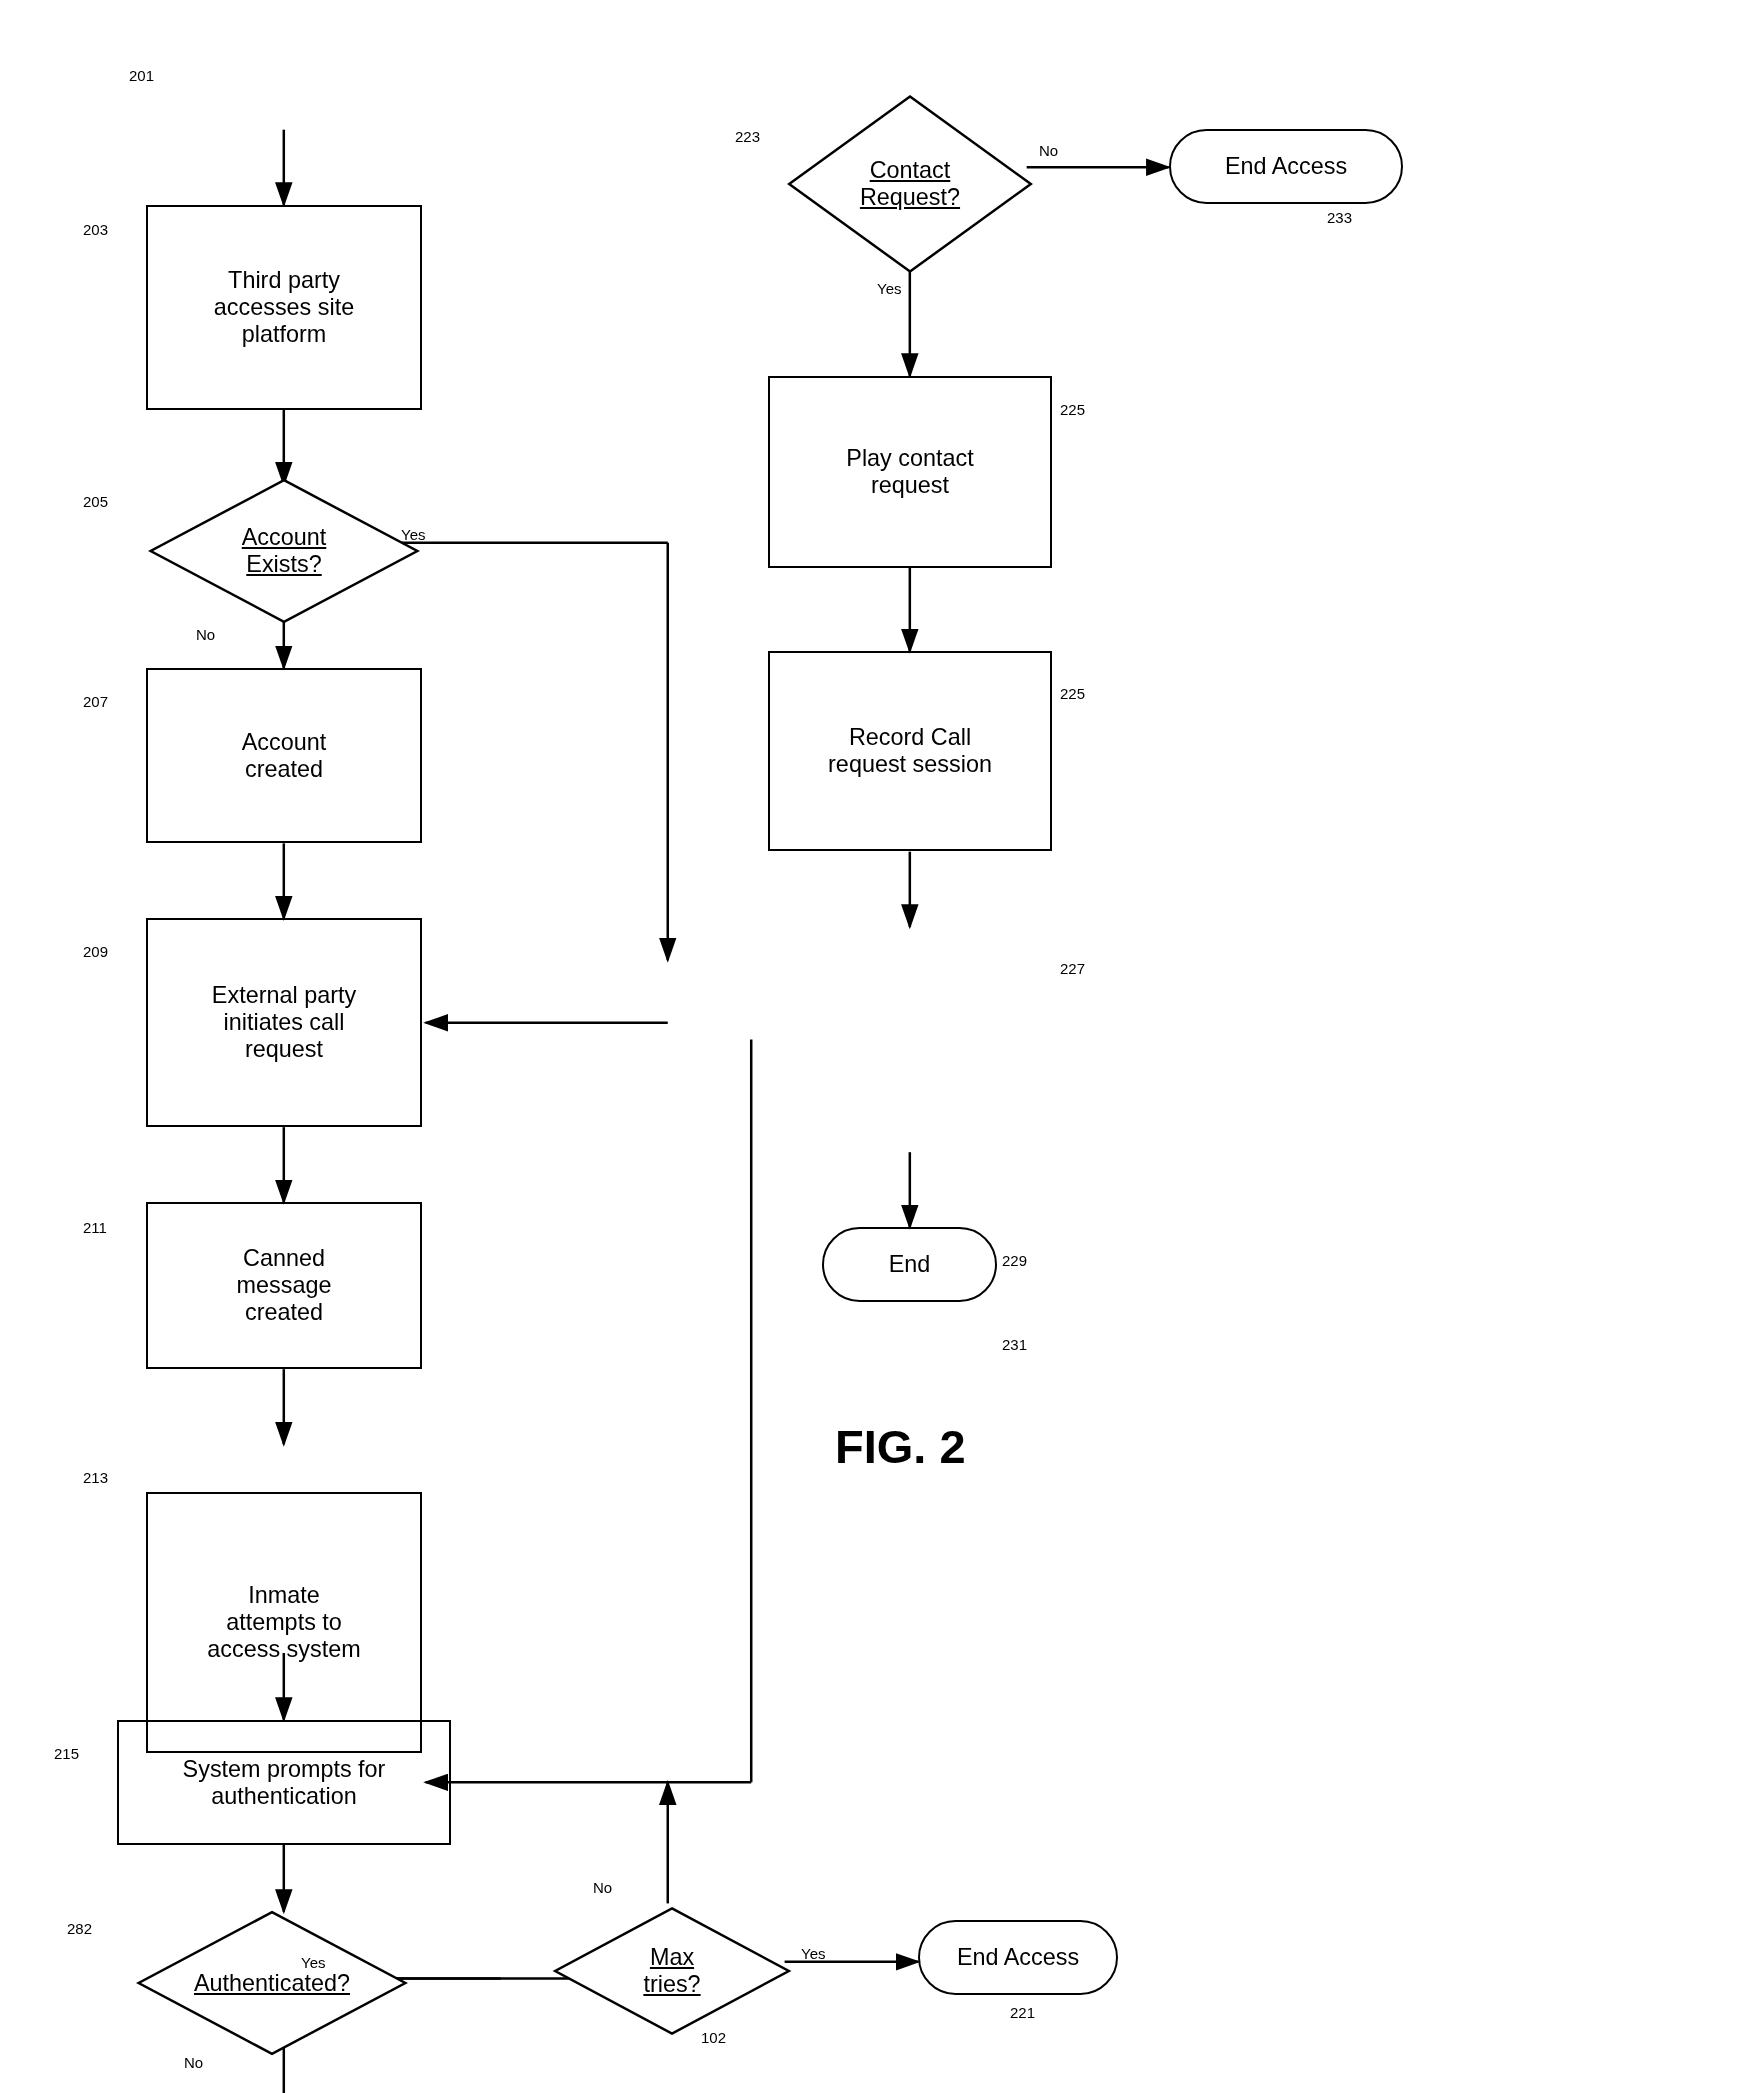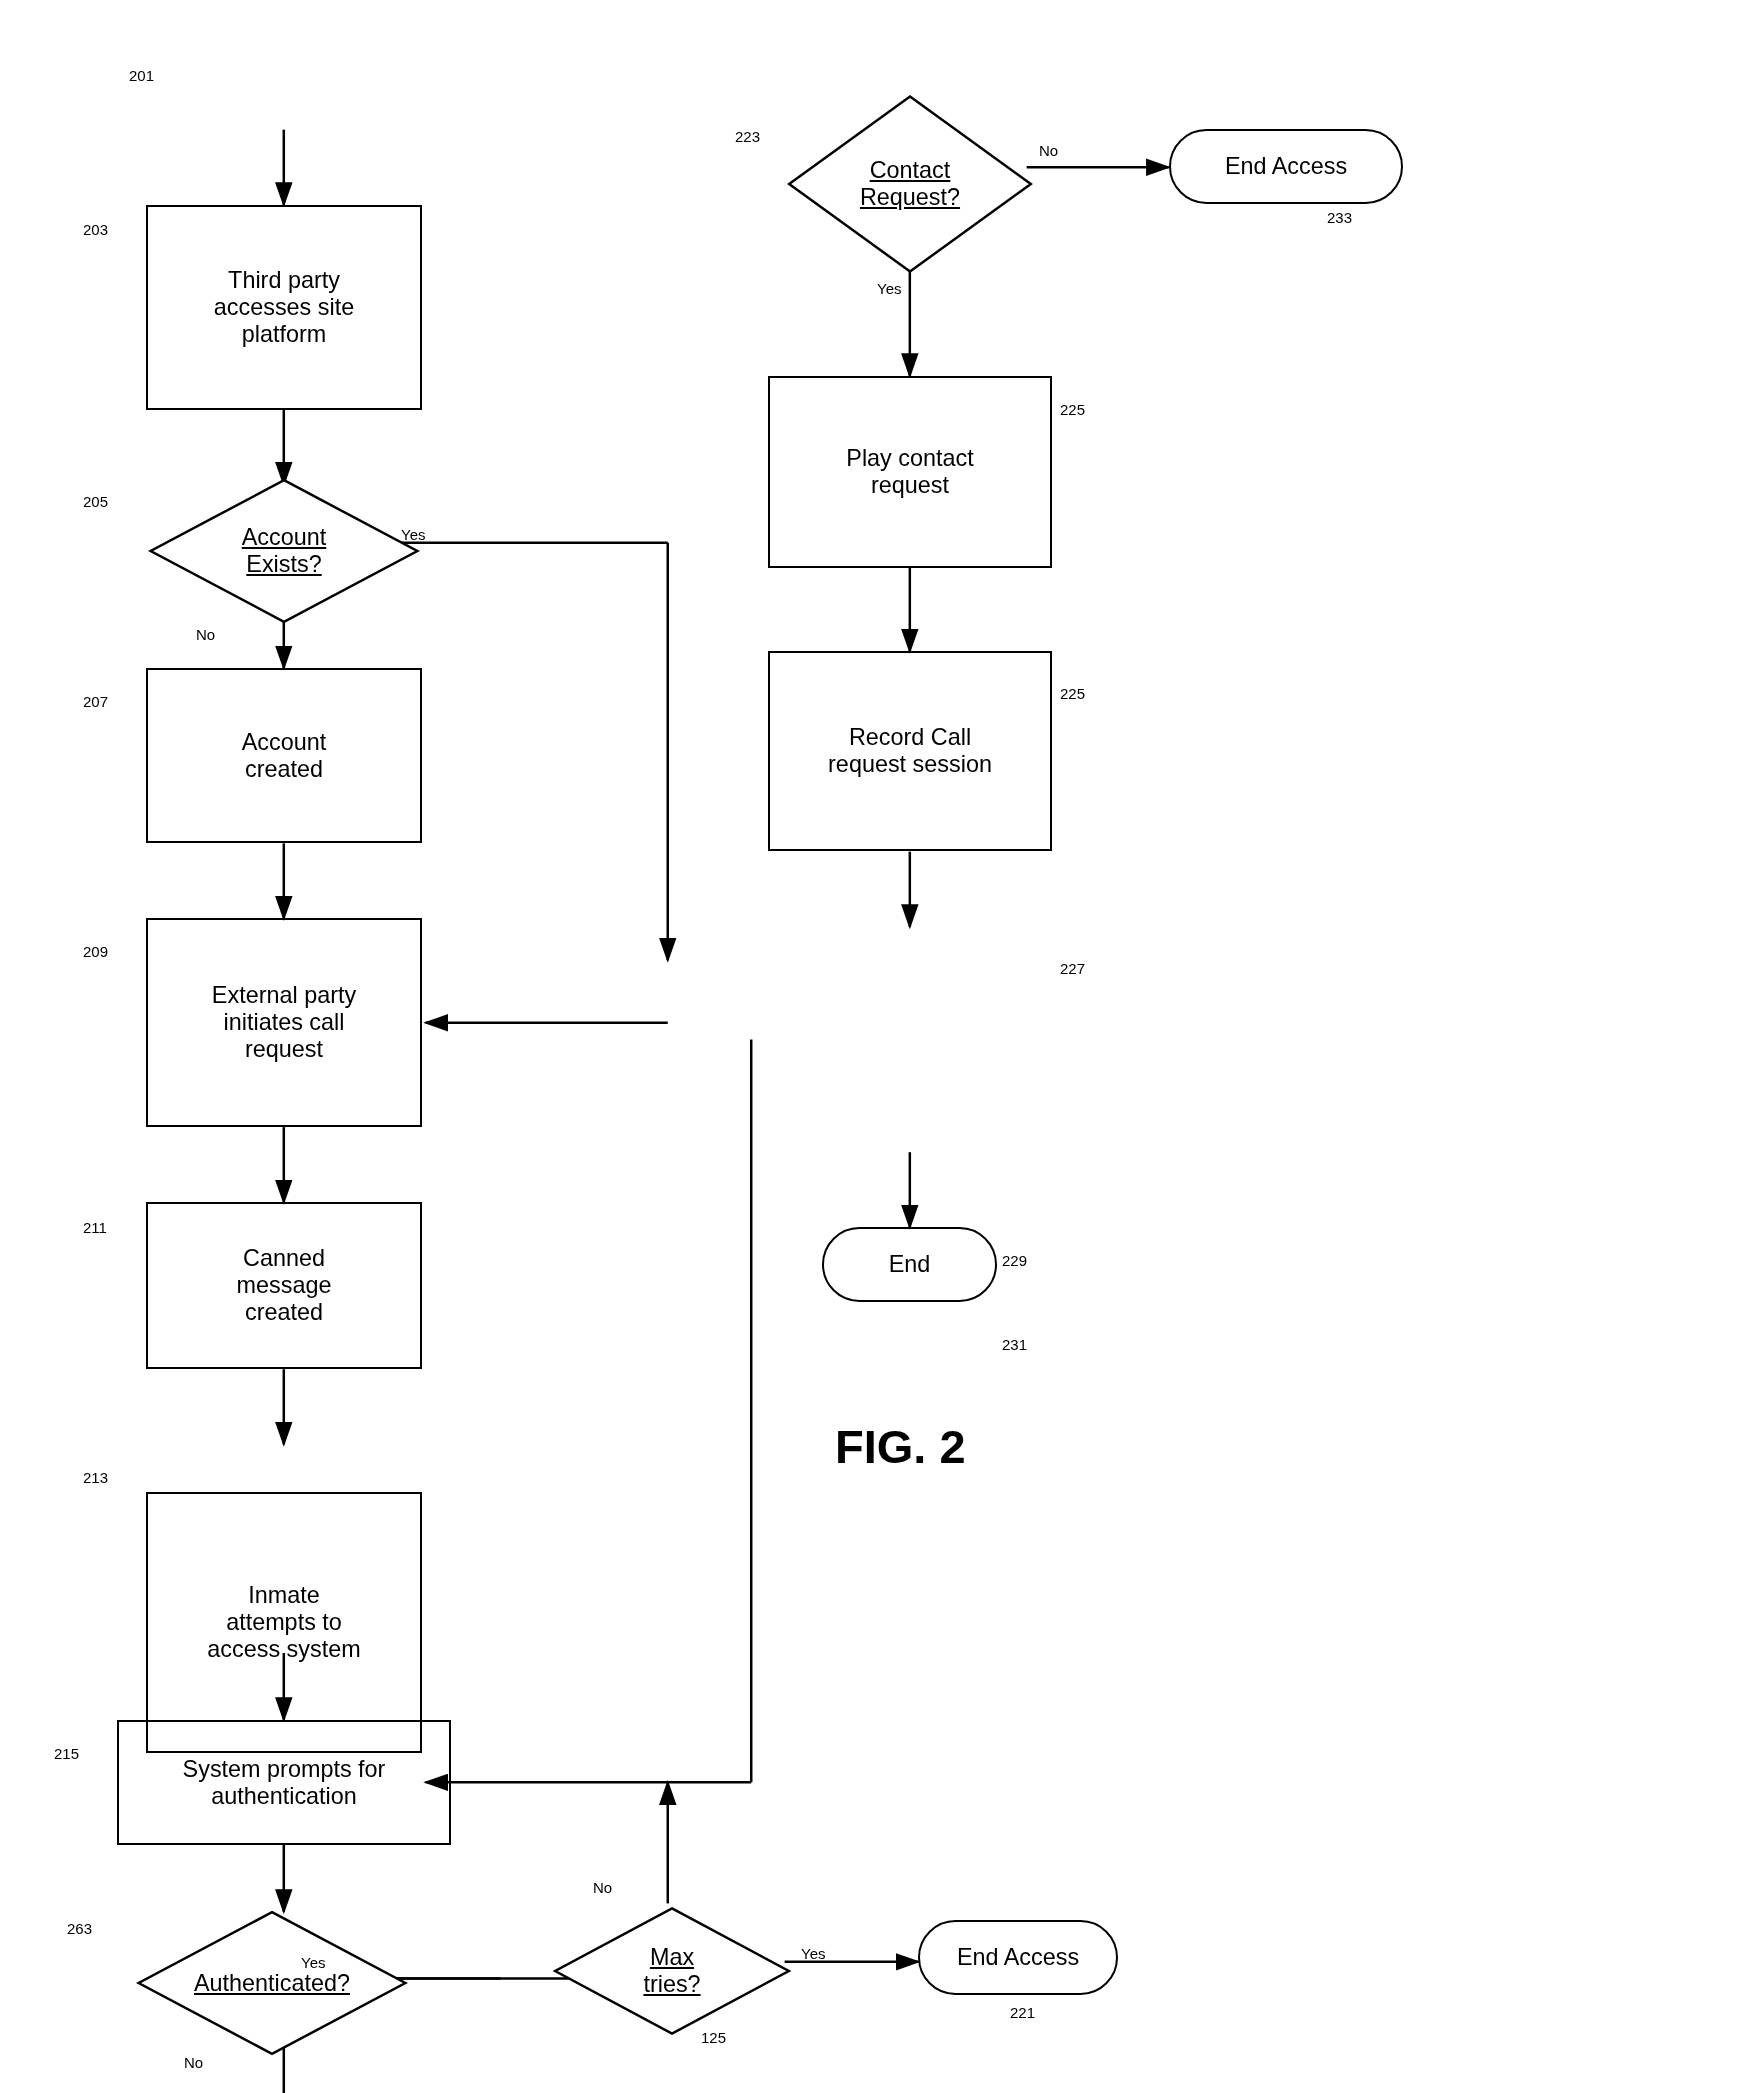--- a/index.html
+++ b/index.html
@@ -172,33 +172,33 @@
   <span class="label" style="left:54px; top:1745px;">215</span>
 
   <div class="diamond-container" style="left:134px; top:1908px; width:276px; height:150px;">
     <svg class="diamond-svg" width="276" height="150" viewBox="0 0 330 180">
       <polygon points="165,5 325,90 165,175 5,90" fill="white" stroke="black" stroke-width="3"></polygon>
     </svg>
     <div class="diamond-text" style="width:276px; height:150px; top:0; left:0; position:absolute;">
       <span>Authenticated?</span>
     </div>
   </div>
-  <span class="label" style="left:67px; top:1920px;">263</span>
+  <span class="label" style="left:67px; top:1920px;">282</span>
   <span class="label" style="left:301px; top:1954px;">Yes</span>
   <span class="label" style="left:184px; top:2054px;">No</span>
 
   <div class="diamond-container" style="left:551px; top:1904px; width:242px; height:134px;">
     <svg class="diamond-svg" width="242" height="134" viewBox="0 0 290 160">
       <polygon points="145,5 285,80 145,155 5,80" fill="white" stroke="black" stroke-width="3"></polygon>
     </svg>
     <div class="diamond-text" style="width:242px; height:134px; top:0; left:0; position:absolute;">
       <span>Max<br>tries?</span>
     </div>
   </div>
-  <span class="label" style="left:701px; top:2029px;">125</span>
+  <span class="label" style="left:701px; top:2029px;">102</span>
   <span class="label" style="left:801px; top:1945px;">Yes</span>
   <span class="label" style="left:593px; top:1879px;">No</span>
 
   <div class="shape rounded-rect" style="left:918px; top:1920px; width:200px; height:75px;">
     <span>End Access</span>
   </div>
   <span class="label" style="left:1010px; top:2004px;">221</span>
 
   <div class="diamond-container" style="left:785px; top:92px; width:250px; height:184px;">
     <svg class="diamond-svg" width="250" height="184" viewBox="0 0 300 220">

